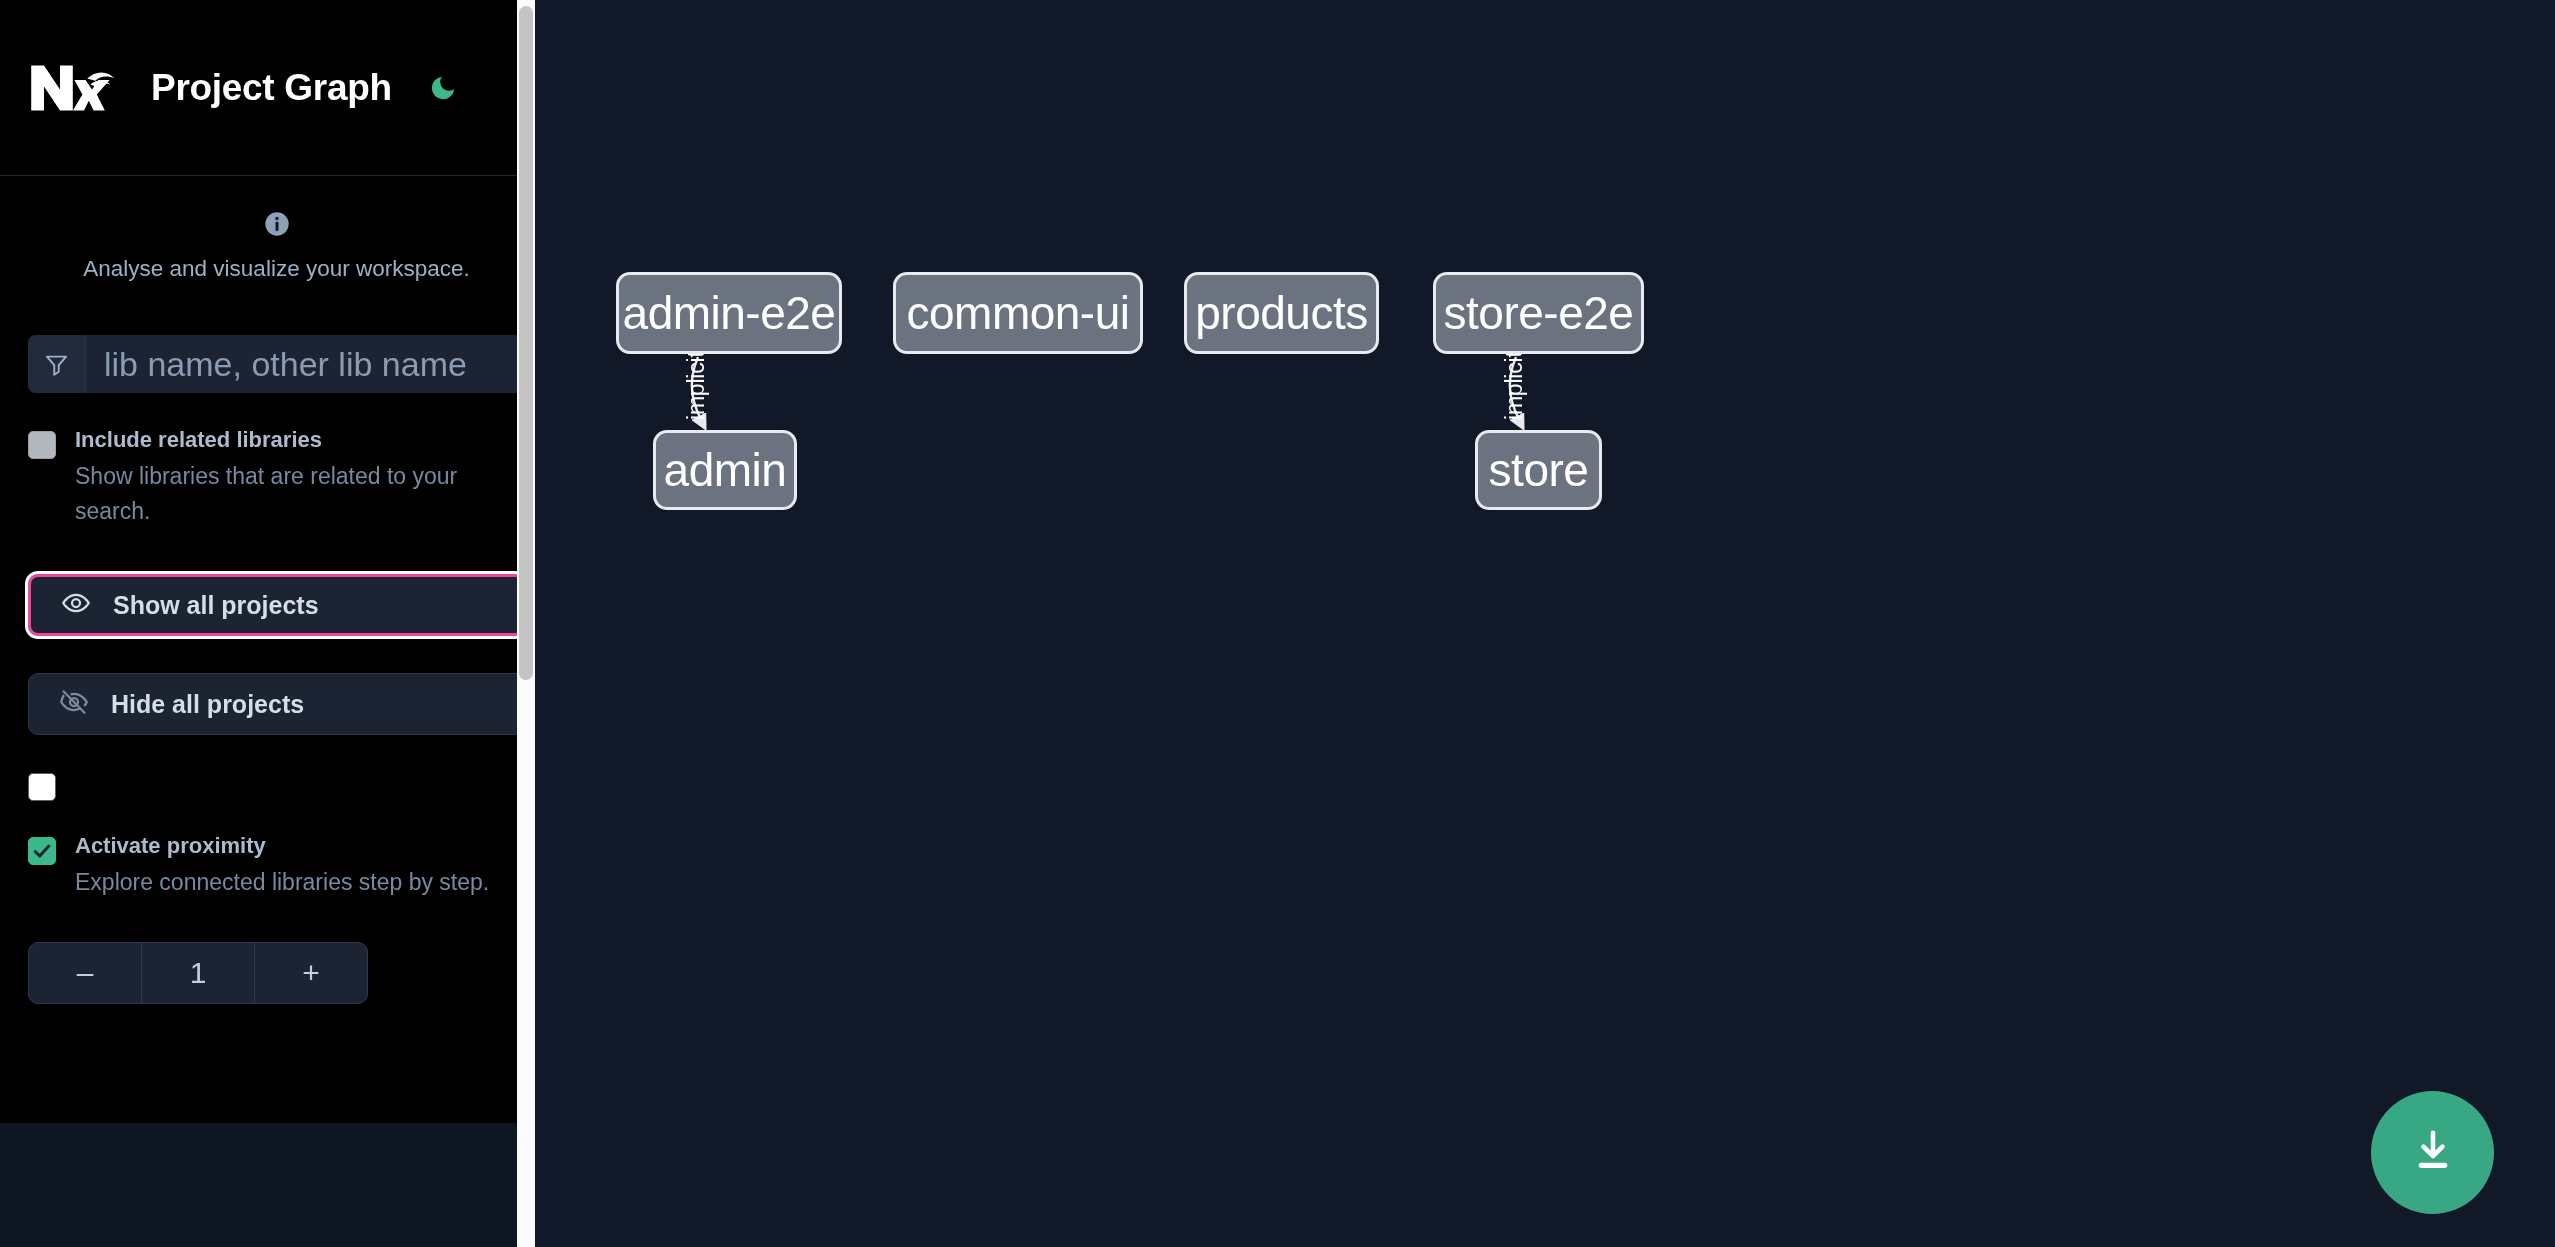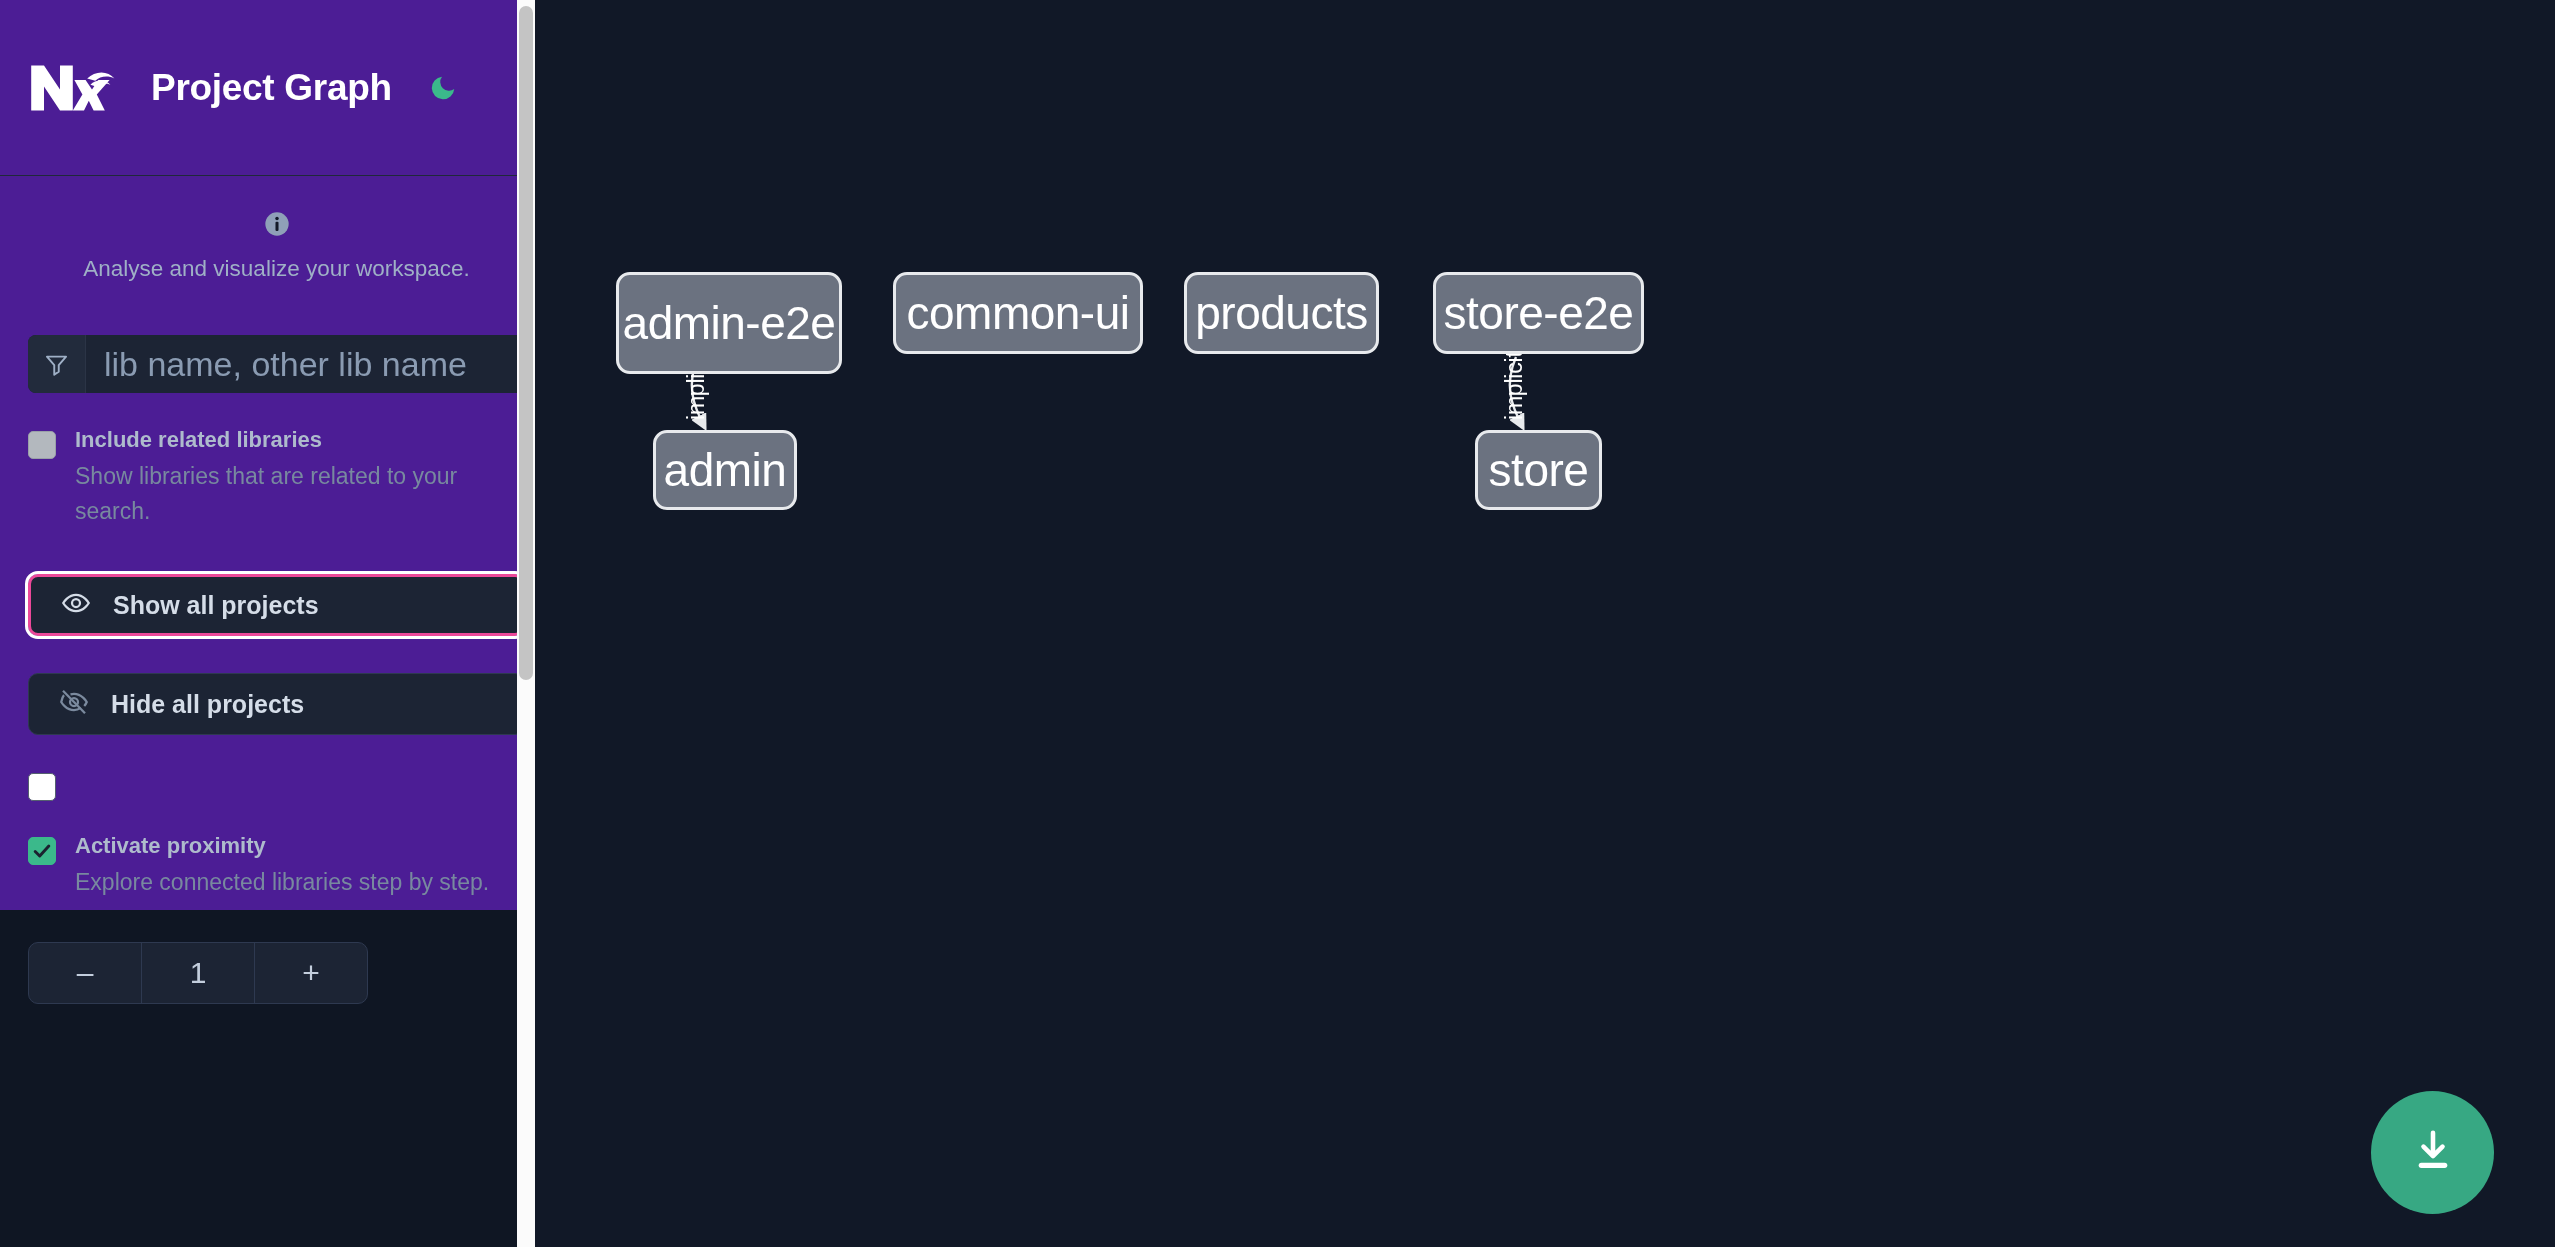--- a/index.html
+++ b/index.html
@@ -9,22 +9,22 @@
     background: #0f1623;
     font-family: "Liberation Sans", sans-serif;
   }
 
   #app { position: relative; width: 2555px; height: 1247px; display: flex; }
 
   
   .sidebar {
     position: relative;
     width: 553px;
-    height: 910px;
-    background: #4c1d95;
+    height: 1123px;
+    background: #000000;
     flex: 0 0 553px;
   }
   .sidebar-inner { position: relative; width: 553px; height: 1247px; overflow: hidden; }
 
   .sb-header {
     height: 176px;
     display: flex;
     align-items: center;
     padding-left: 28px;
     border-bottom: 1px solid #20293a;
@@ -346,21 +346,21 @@
           <path d="M 0 0 L 10 5 L 0 10 z" fill="#e8eaed"></path>
         </marker>
       </defs>
       <path d="M 145 357 C 133 385 140 405 152 428" stroke="#e8eaed" stroke-width="2.4" fill="none" marker-end="url(#arrow)"></path>
       <path d="M 963 357 C 951 385 958 405 970 428" stroke="#e8eaed" stroke-width="2.4" fill="none" marker-end="url(#arrow)"></path>
     </svg>
 
     <div class="edge-label" style="left:130px; top:420px;">implicit</div>
     <div class="edge-label" style="left:948px; top:420px;">implicit</div>
 
-    <div class="node" style="left:63px; top:272px; width:226px; height:102px;">admin-e2e</div>
+    <div class="node" style="left:63px; top:272px; width:226px; height:82px;">admin-e2e</div>
     <div class="node" style="left:340px; top:272px; width:250px; height:82px;">common-ui</div>
     <div class="node" style="left:631px; top:272px; width:195px; height:82px;">products</div>
     <div class="node" style="left:880px; top:272px; width:211px; height:82px;">store-e2e</div>
     <div class="node" style="left:100px; top:430px; width:144px; height:80px;">admin</div>
     <div class="node" style="left:922px; top:430px; width:127px; height:80px;">store</div>
 
     <button class="fab" style="left:1818px; top:1091px;">
       <span>
         <svg viewBox="0 0 24 24" width="52" height="52" aria-hidden="true">
           <path fill="none" stroke="#ffffff" stroke-width="2.1" stroke-linecap="round" stroke-linejoin="round" d="M12 3.6v10.4M7.6 10l4.4 4.4L16.4 10"></path>

